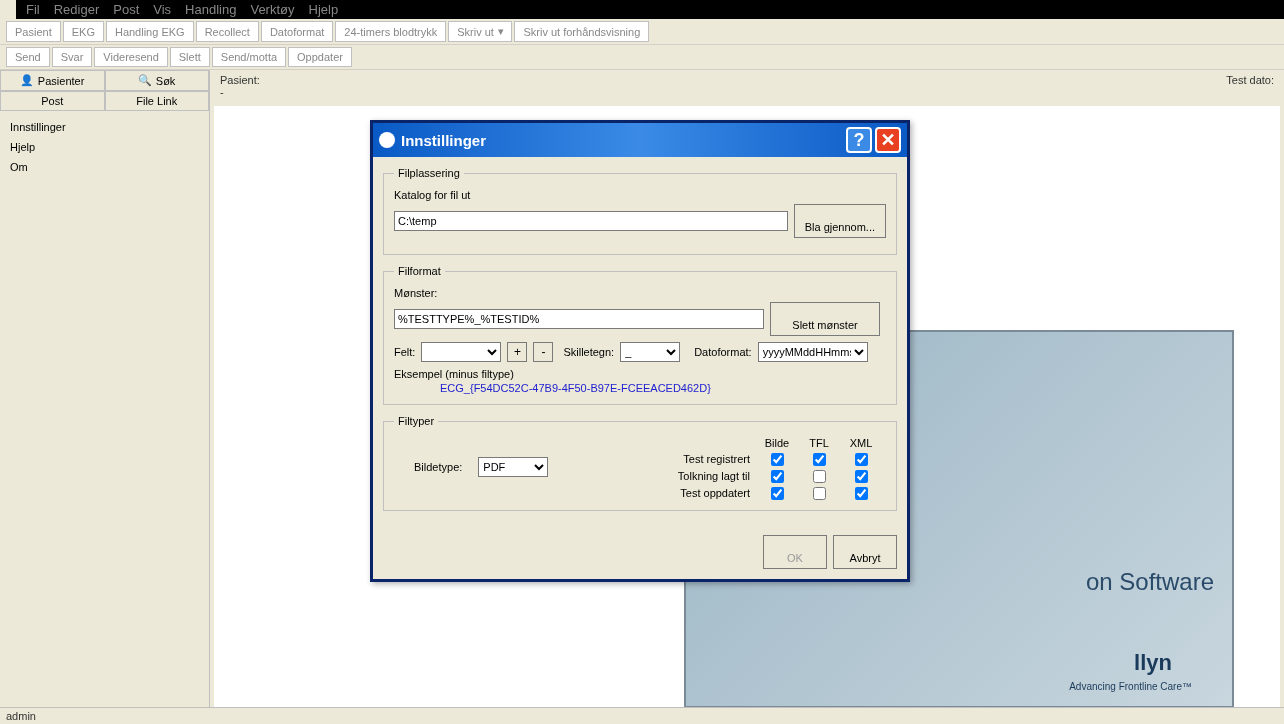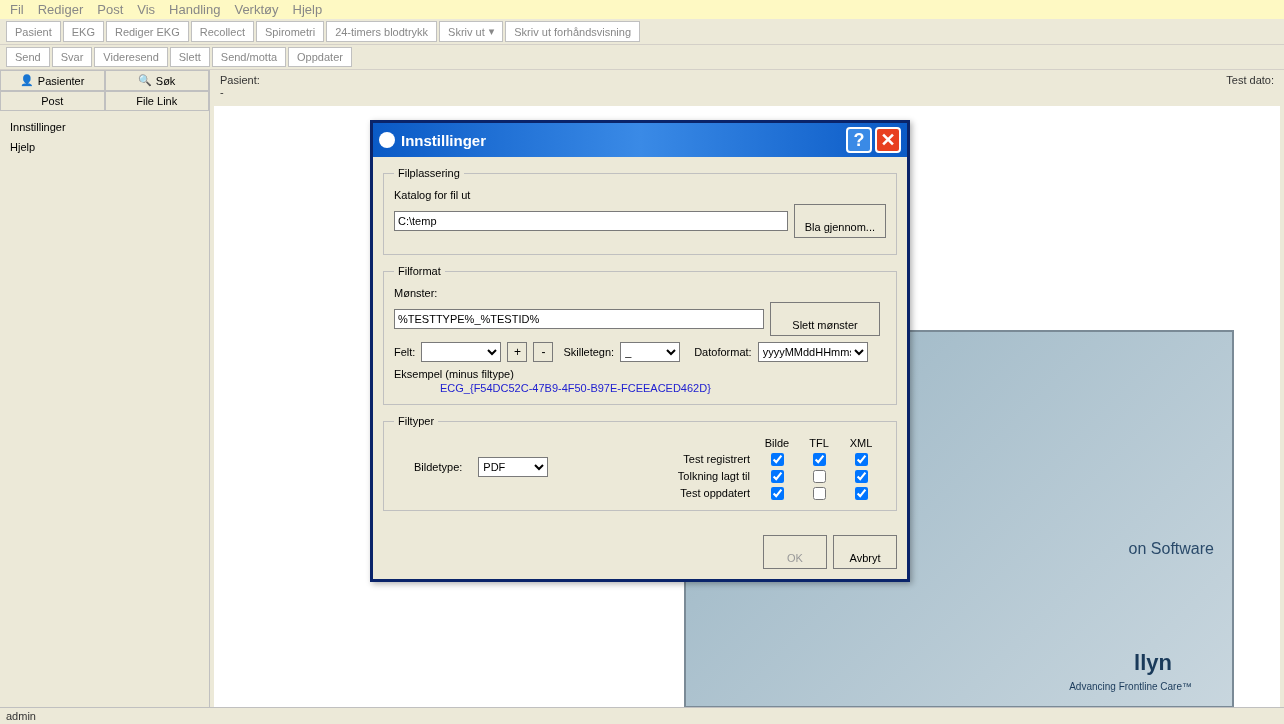--- a/index.html
+++ b/index.html
@@ -9,23 +9,24 @@
   background: #ece9d8;
   width: 1284px;
   height: 724px;
   overflow: hidden;
   position: relative;
 }
 .menubar {
   display: flex;
   gap: 14px;
   padding: 2px 10px;
-  background: #fef9c3;
+  background: #000000;
   color: #888;
   font-size: 13px;
+  margin-left: 16px;
 }
 .menubar span { cursor: default; }
 .toolbar {
   display: flex;
   gap: 2px;
   padding: 2px 6px;
   background: #ece9d8;
   border-bottom: 1px solid #d4d0c8;
 }
 .toolbar-btn {
@@ -105,22 +106,22 @@
   top: 224px;
   left: 470px;
   width: 550px;
   height: 378px;
   background: linear-gradient(135deg, #9ab5c4, #c8d6de);
   border: 2px solid #7a8a96;
 }
 .software-text {
   position: absolute;
   right: 18px;
-  top: 208px;
-  font-size: 16px;
+  top: 236px;
+  font-size: 24px;
   color: #2a4a6a;
 }
 .brand-text {
   position: absolute;
   right: 60px;
   bottom: 30px;
   font-size: 22px;
   font-weight: bold;
   color: #1a3a5a;
 }
@@ -263,27 +264,27 @@
 </div>
 
 <div class="toolbar">
   <div class="toolbar-btn">
       <span>Pasient</span>
     </div>
   <div class="toolbar-btn">
       <span>EKG</span>
     </div>
   <div class="toolbar-btn">
-      <span>Rediger EKG</span>
+      <span>Handling EKG</span>
     </div>
   <div class="toolbar-btn">
       <span>Recollect</span>
     </div>
   <div class="toolbar-btn">
-      <span>Spirometri</span>
+      <span>Datoformat</span>
     </div>
   <div class="toolbar-btn">
       <span>24-timers blodtrykk</span>
     </div>
   <div class="toolbar-btn"><span>Skriv ut</span> ▾</div>
   <div class="toolbar-btn">
       <span>Skriv ut forhåndsvisning</span>
     </div>
 </div>
 
@@ -314,20 +315,21 @@
       <div class="tab">👤 <span>Pasienter</span></div>
       <div class="tab">🔍 <span>Søk</span></div>
     </div>
     <div class="sub-tabs">
       <div class="sub-tab"><span>Post</span></div>
       <div class="sub-tab active"><span>File Link</span></div>
     </div>
     <div class="nav-list">
       <div class="nav-item">Innstillinger</div>
       <div class="nav-item">Hjelp</div>
+      <div class="nav-item">Om</div>
     </div>
   </div>
 
   <div class="content">
     <div class="content-header">
       <div>
         <span>Pasient:</span><br>
         <span>-</span>
       </div>
       <div>

